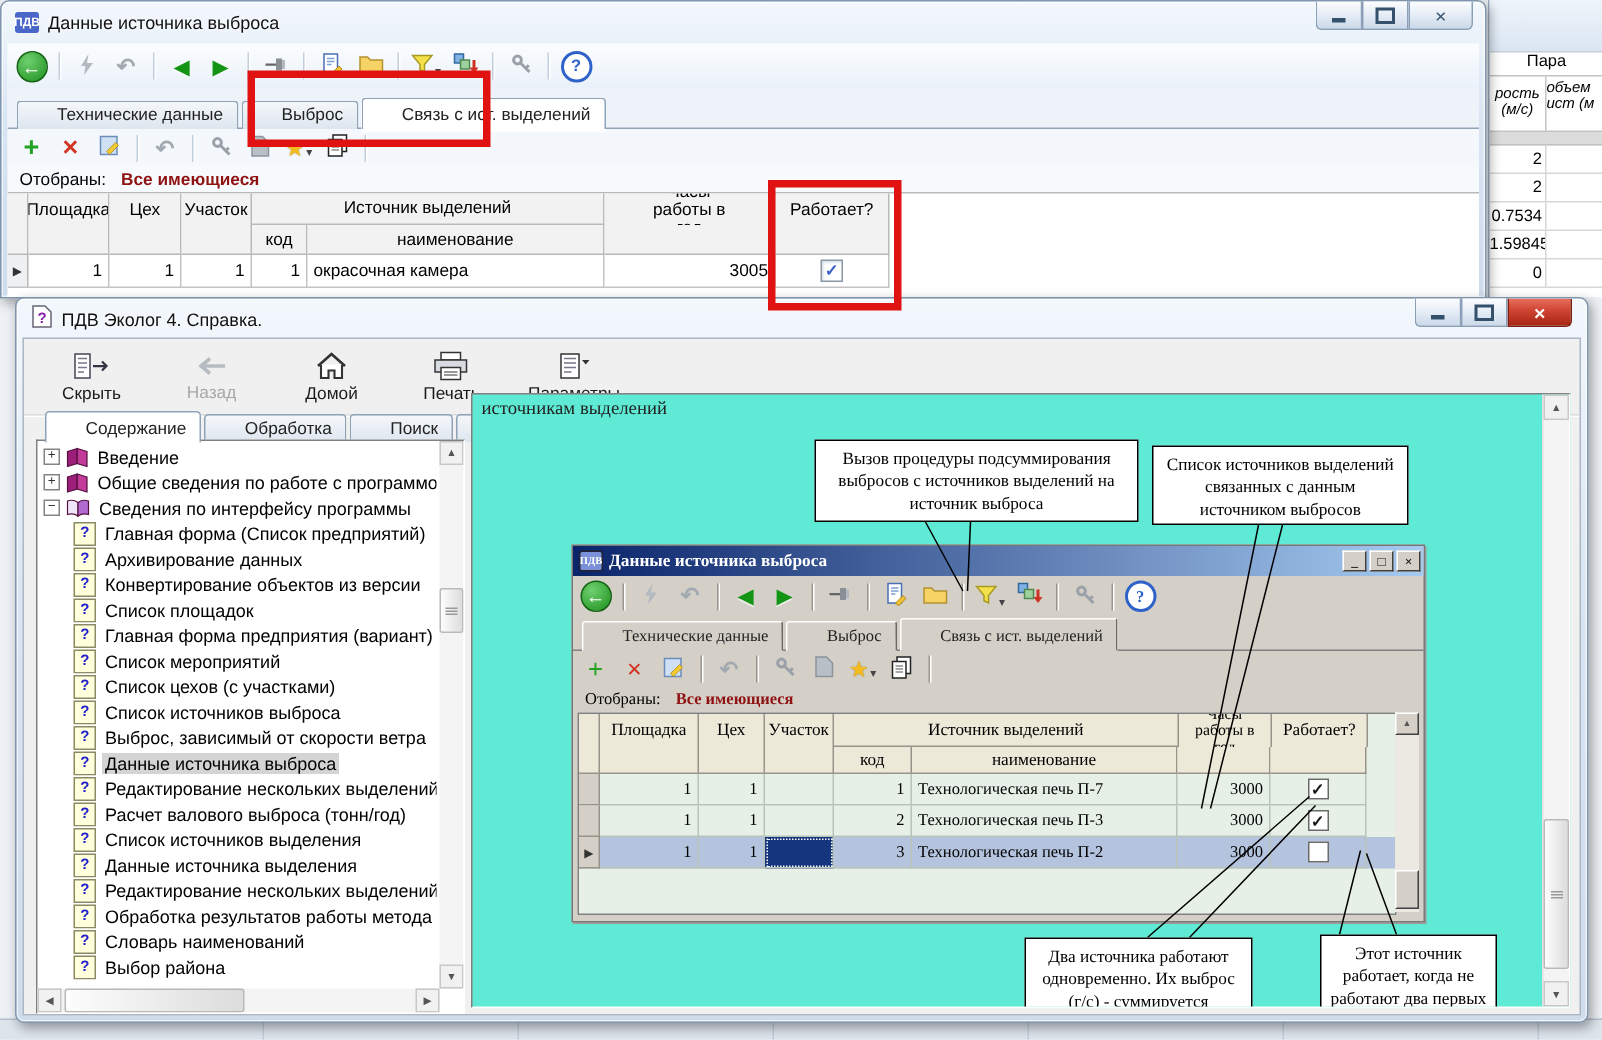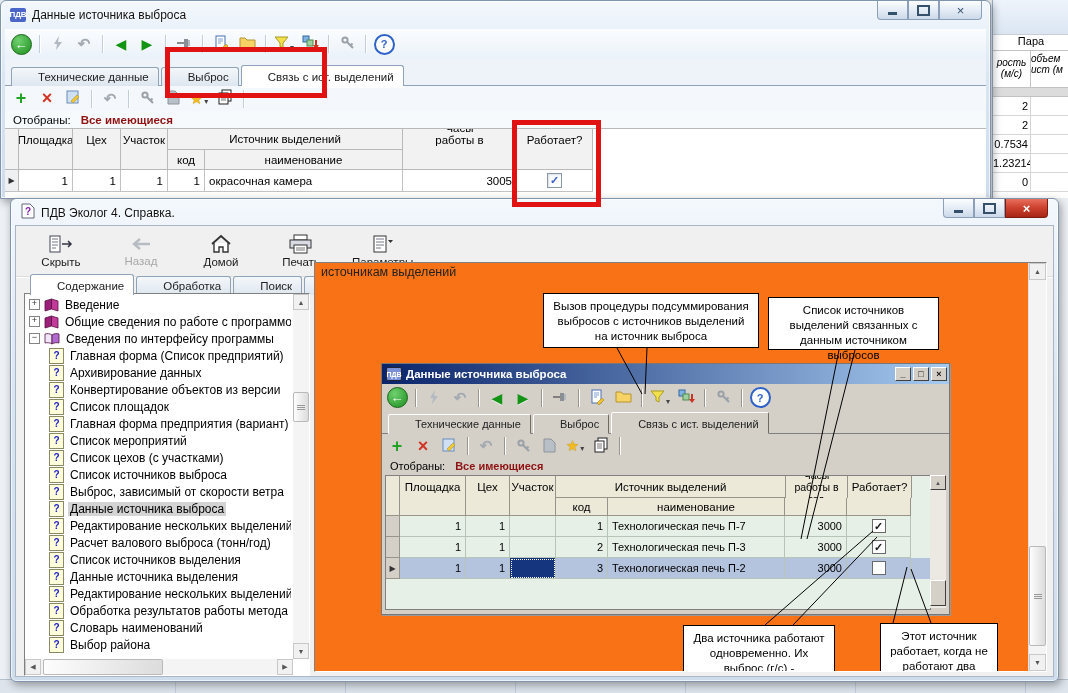--- a/index.html
+++ b/index.html
@@ -131,21 +131,21 @@
       </div>
       <div style="display: flex; height: 18px; border-bottom: 1px solid rgb(214, 214, 214); font-size: 11px;">
         <div style="width: 38px; border-right: 1px solid rgb(214, 214, 214); text-align: right; padding-right: 2px; box-sizing: border-box; overflow: hidden; line-height: 18px;">2</div>
         <div style="width: 38px;"></div>
       </div>
       <div style="display: flex; height: 18px; border-bottom: 1px solid rgb(214, 214, 214); font-size: 11px;">
         <div style="width: 38px; border-right: 1px solid rgb(214, 214, 214); text-align: right; padding-right: 2px; box-sizing: border-box; overflow: hidden; line-height: 18px;">0.7534</div>
         <div style="width: 38px;"></div>
       </div>
       <div style="display: flex; height: 18px; border-bottom: 1px solid rgb(214, 214, 214); font-size: 11px;">
-        <div style="width: 38px; border-right: 1px solid rgb(214, 214, 214); text-align: right; padding-right: 2px; box-sizing: border-box; overflow: hidden; line-height: 18px;">1.23214</div>
+        <div style="width: 38px; border-right: 1px solid rgb(214, 214, 214); text-align: right; padding-right: 2px; box-sizing: border-box; overflow: hidden; line-height: 18px;">1.59845</div>
         <div style="width: 38px;"></div>
       </div>
       <div style="display: flex; height: 18px; border-bottom: 1px solid rgb(214, 214, 214); font-size: 11px;">
         <div style="width: 38px; border-right: 1px solid rgb(214, 214, 214); text-align: right; padding-right: 2px; box-sizing: border-box; overflow: hidden; line-height: 18px;">0</div>
         <div style="width: 38px;"></div>
       </div>
     </div>
 </div>
 
 <div class="aero" style="left:0;top:0;width:989px;height:197px;border-radius:6px 6px 0 0;z-index:10;">
@@ -544,21 +544,21 @@
         <div class="sb-btn" style="position:absolute;bottom:0;width:16px;height:16px;">▼</div>
       </div>
 
       <div style="position:absolute;left:0;bottom:0;right:16px;height:16px;" class="sb-track">
         <div class="sb-btn" style="position:absolute;left:0;width:16px;height:16px;">◀</div>
         <div class="sb-thumb" style="position:absolute;left:18px;top:0;width:120px;height:16px;"></div>
         <div class="sb-btn" style="position:absolute;right:0;width:16px;height:16px;">▶</div>
       </div>
     </div>
 
-    <div class="sunken" style="position:absolute;left:298px;top:36px;right:6px;bottom:4px;background:#f97316;overflow:hidden;">
+    <div class="sunken" style="position:absolute;left:298px;top:36px;right:6px;bottom:4px;background:#5eead4;overflow:hidden;font-family:Liberation Serif, serif;">
       <div style="position:absolute;left:6px;top:2px;font-size:12.5px;color:#222;">источникам выделений</div>
 
       <div class="classic" style="position:absolute;left:66px;top:100px;width:567px;height:250px;border:1px solid #777;box-shadow:1px 1px 0 #999;z-index:2;">
         <div class="ctitle">
           <span style="width:14px;height:12px;background:#7a90d8;border:1px solid #223;border-radius:2px;color:#fff;font-size:7px;font-weight:bold;display:flex;align-items:center;justify-content:center;">ПДВ</span>
           <span style="flex:1;">Данные источника выброса</span>
           <span style="display:flex;margin-right:2px;">
             <span class="cbtn">_</span>
             <span class="cbtn">□</span>
             <span class="cbtn">×</span>

